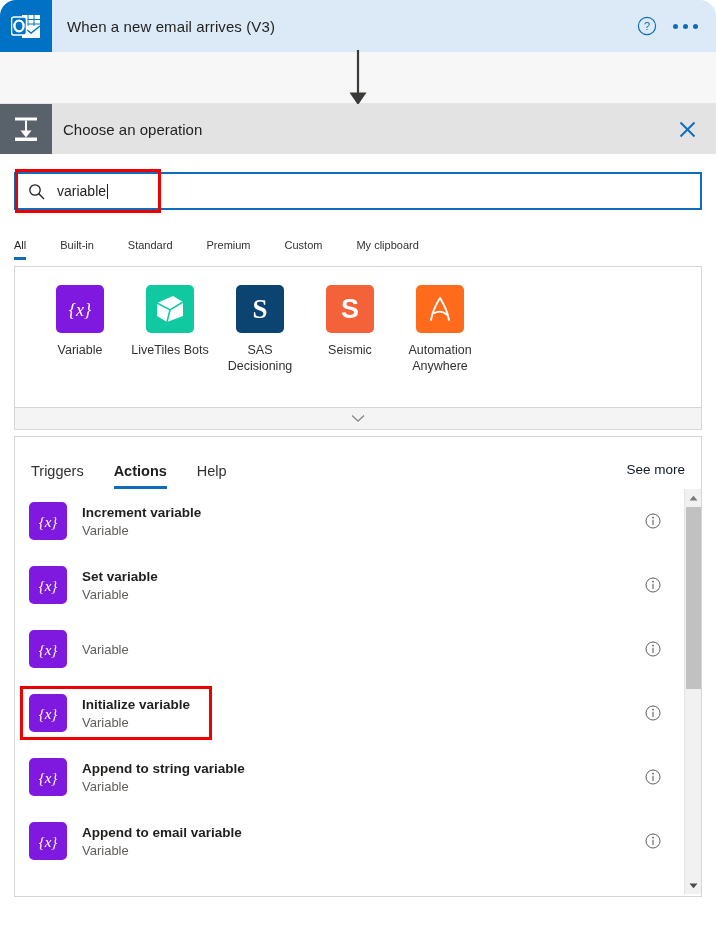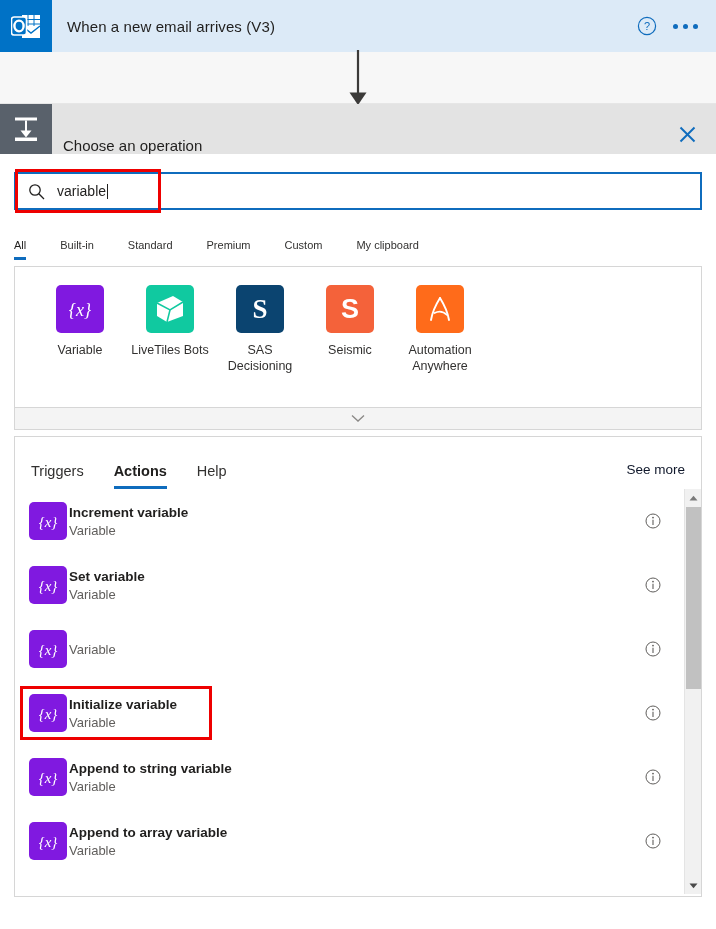--- a/index.html
+++ b/index.html
@@ -3,21 +3,21 @@
 <meta charset="utf-8">
 <style>
   * { box-sizing: border-box; }
   html, body {
     margin: 0; padding: 0;
     width: 716px; height: 929px;
     background: #ffffff;
     font-family: "Liberation Sans", sans-serif;
     -webkit-font-smoothing: antialiased;
   }
-  .screen { position: relative; width: 716px; height: 929px; overflow: hidden; background:#ffffff; }
+  .screen { position: relative; width: 716px; height: 929px; overflow: hidden; background:#ffffff;border-radius:16px; }
 
   
   .trigger-card {
     position: absolute; left: 0; top: 0; width: 716px; height: 52px;
     background: #dceaf7; display: flex; align-items: center;
   }
   .trigger-icon {
     width: 52px; height: 52px; background: #0072c6;
     display: flex; align-items: center; justify-content: center; flex: 0 0 52px;
   }
@@ -36,21 +36,21 @@
     background: #f7f7f7; border-bottom: 1px solid #e6e6e6;
   }
   .arrow-svg { position: absolute; left: 339px; top: -2px; }
 
   
   .panel {
     position: absolute; left: 0; top: 104px; width: 716px; height: 802px;
     background: #ffffff;
   }
   .panel-header {
-    position: relative; height: 50px; background: #e3e3e3; display: flex; align-items: flex-end;
+    position: relative; height: 50px; background: #e3e3e3; display: flex; align-items: center;
   }
   .panel-header-icon {
     width: 52px; height: 50px; background: #59616b; flex: 0 0 52px;
     display: flex; align-items: center; justify-content: center;
   }
   .panel-title { font-size: 15px; color: #201f1e; margin-left: 11px; flex: 1 1 auto; }
   .close-btn {
     width: 40px; height: 40px; display:flex; align-items:center; justify-content:center;
     margin-right: 9px; cursor: pointer;
   }
@@ -124,21 +124,21 @@
 
   .list-zone { position: relative; height: 405px; }
   .list { position: absolute; left: 0; top: 0; right: 18px; bottom: 0; overflow: hidden; }
   .row {
     display: flex; align-items: center; height: 64px; padding: 0 0 0 14px; cursor: pointer; position: relative;
   }
   .row-icon {
     width: 38px; height: 38px; border-radius: 5px; flex: 0 0 38px;
     display: flex; align-items: center; justify-content: center;
   }
-  .row-text { margin-left: 2px; flex: 1 1 auto; }
+  .row-text { margin-left: 15px; flex: 1 1 auto; }
   .row-title { font-size: 13.5px; font-weight: bold; color: #201f1e; line-height: 17px; }
   .row-sub { font-size: 13px; color: #605e5c; line-height: 17px; margin-top: 1px; }
   .info-ic { width: 16px; height: 16px; margin-right: 22px; cursor: pointer; flex: 0 0 16px; }
 
   .red-outline-row {
     position: absolute; left: 5px; top: 5px; width: 192px; height: 54px;
     border: 3px solid #ee0000; pointer-events: none;
   }
 
   
@@ -401,21 +401,21 @@
               </svg>
             </div>
 
             <div class="row">
               <div class="row-icon" style="background:#8019e0">
                 <svg width="34" height="24" viewBox="0 0 34 24">
                     <text x="17" y="17.5" font-size="15" fill="#ffffff" text-anchor="middle" font-family="Liberation Serif, serif" font-style="italic">{x}</text>
                   </svg>
               </div>
               <div class="row-text">
-                <div class="row-title">Append to array variable</div>
+                <div class="row-title">Append to email variable</div>
                 <div class="row-sub">Variable</div>
               </div>
               <svg class="info-ic" viewBox="0 0 16 16">
                 <circle cx="8" cy="8" r="7" fill="none" stroke="#605e5c" stroke-width="1"></circle>
                 <circle cx="8" cy="4.6" r="0.9" fill="#605e5c"></circle>
                 <line x1="8" y1="6.8" x2="8" y2="12" stroke="#605e5c" stroke-width="1.1"></line>
               </svg>
             </div>
 
           </div>

